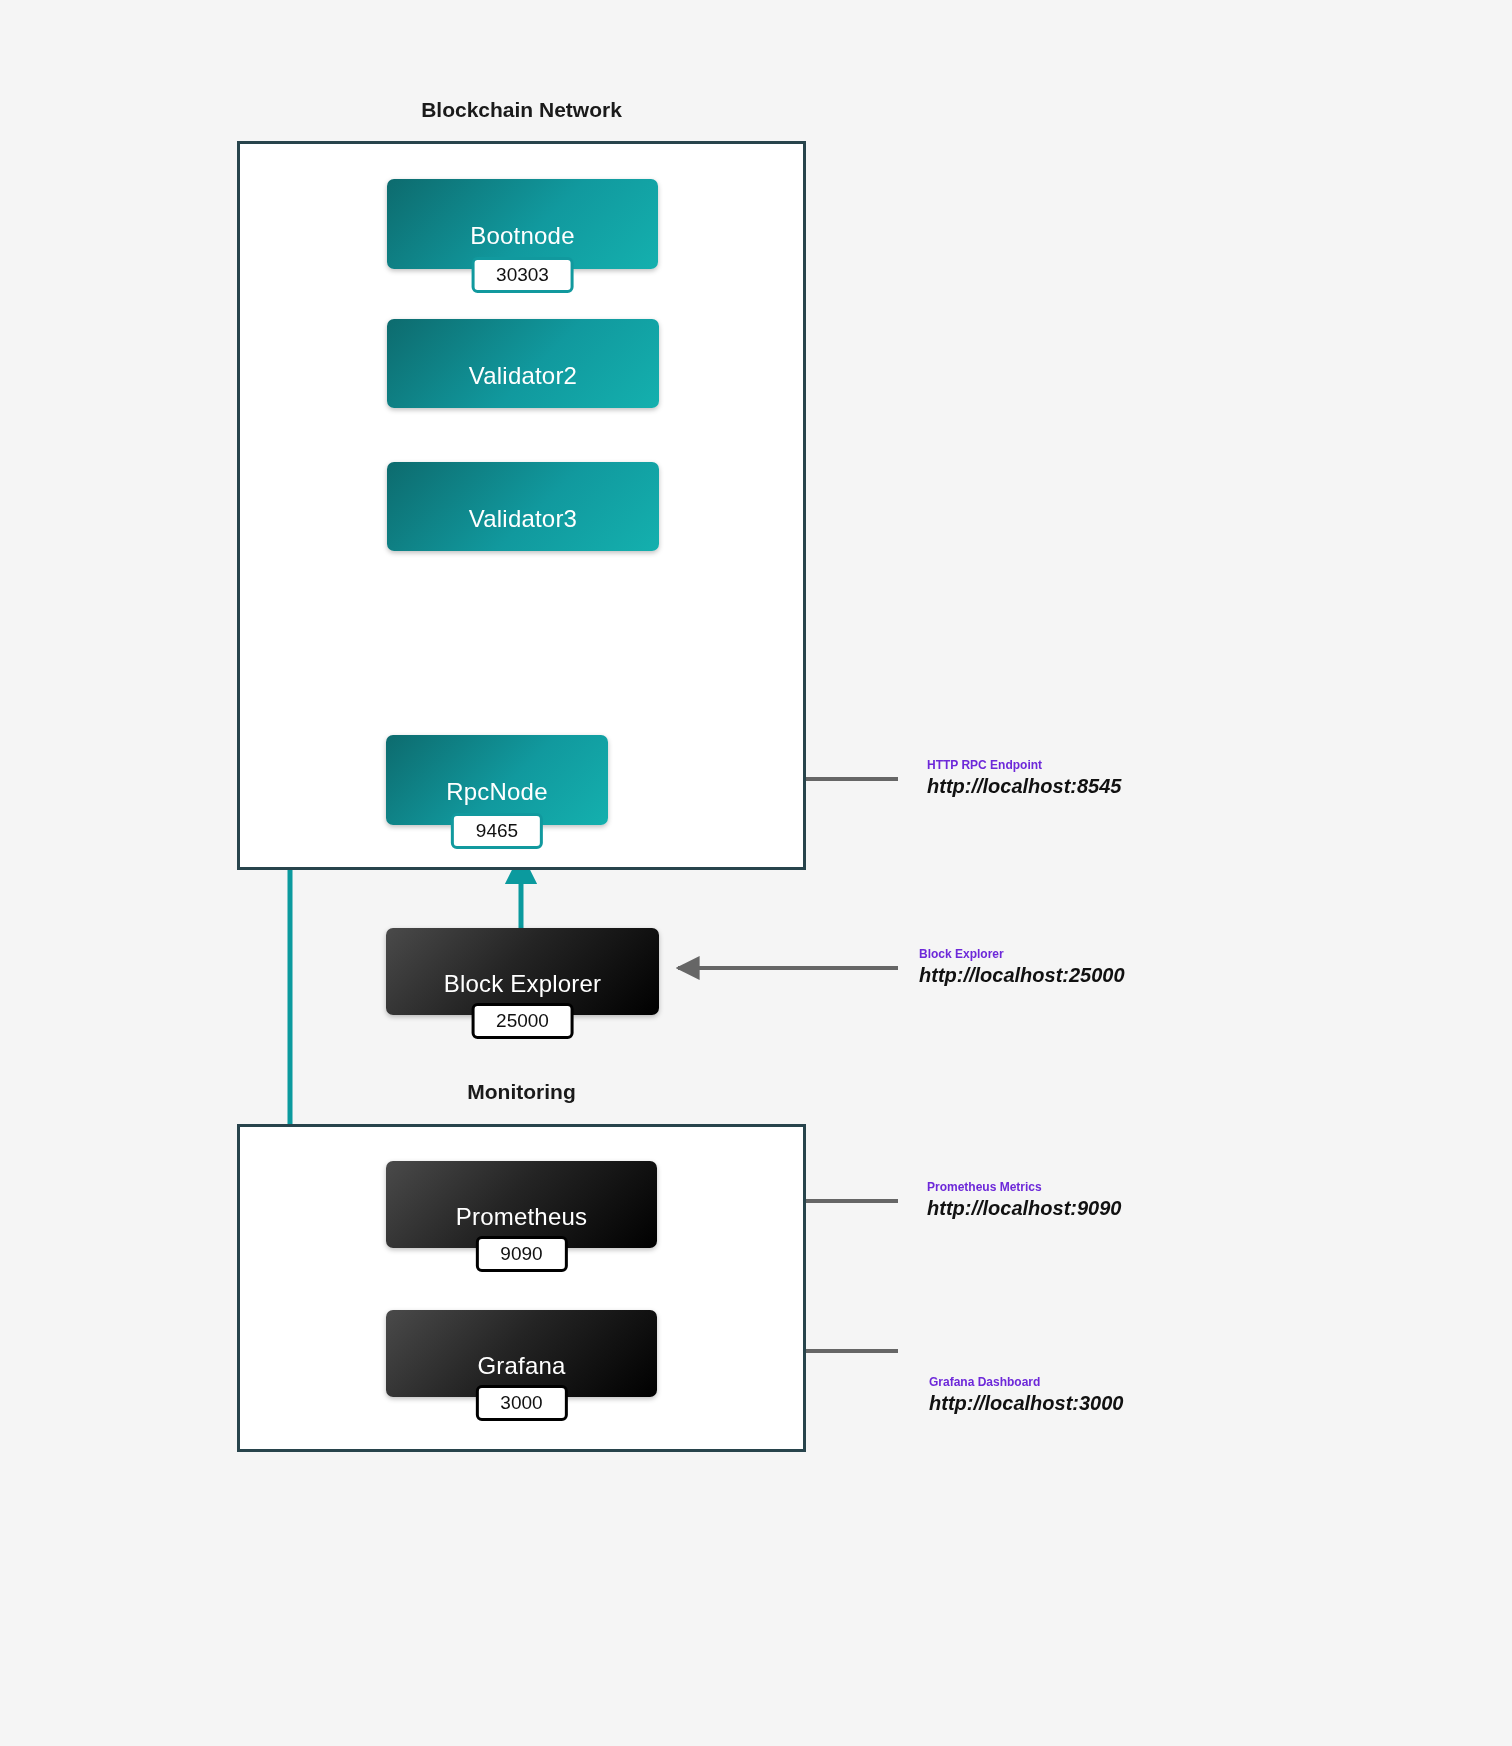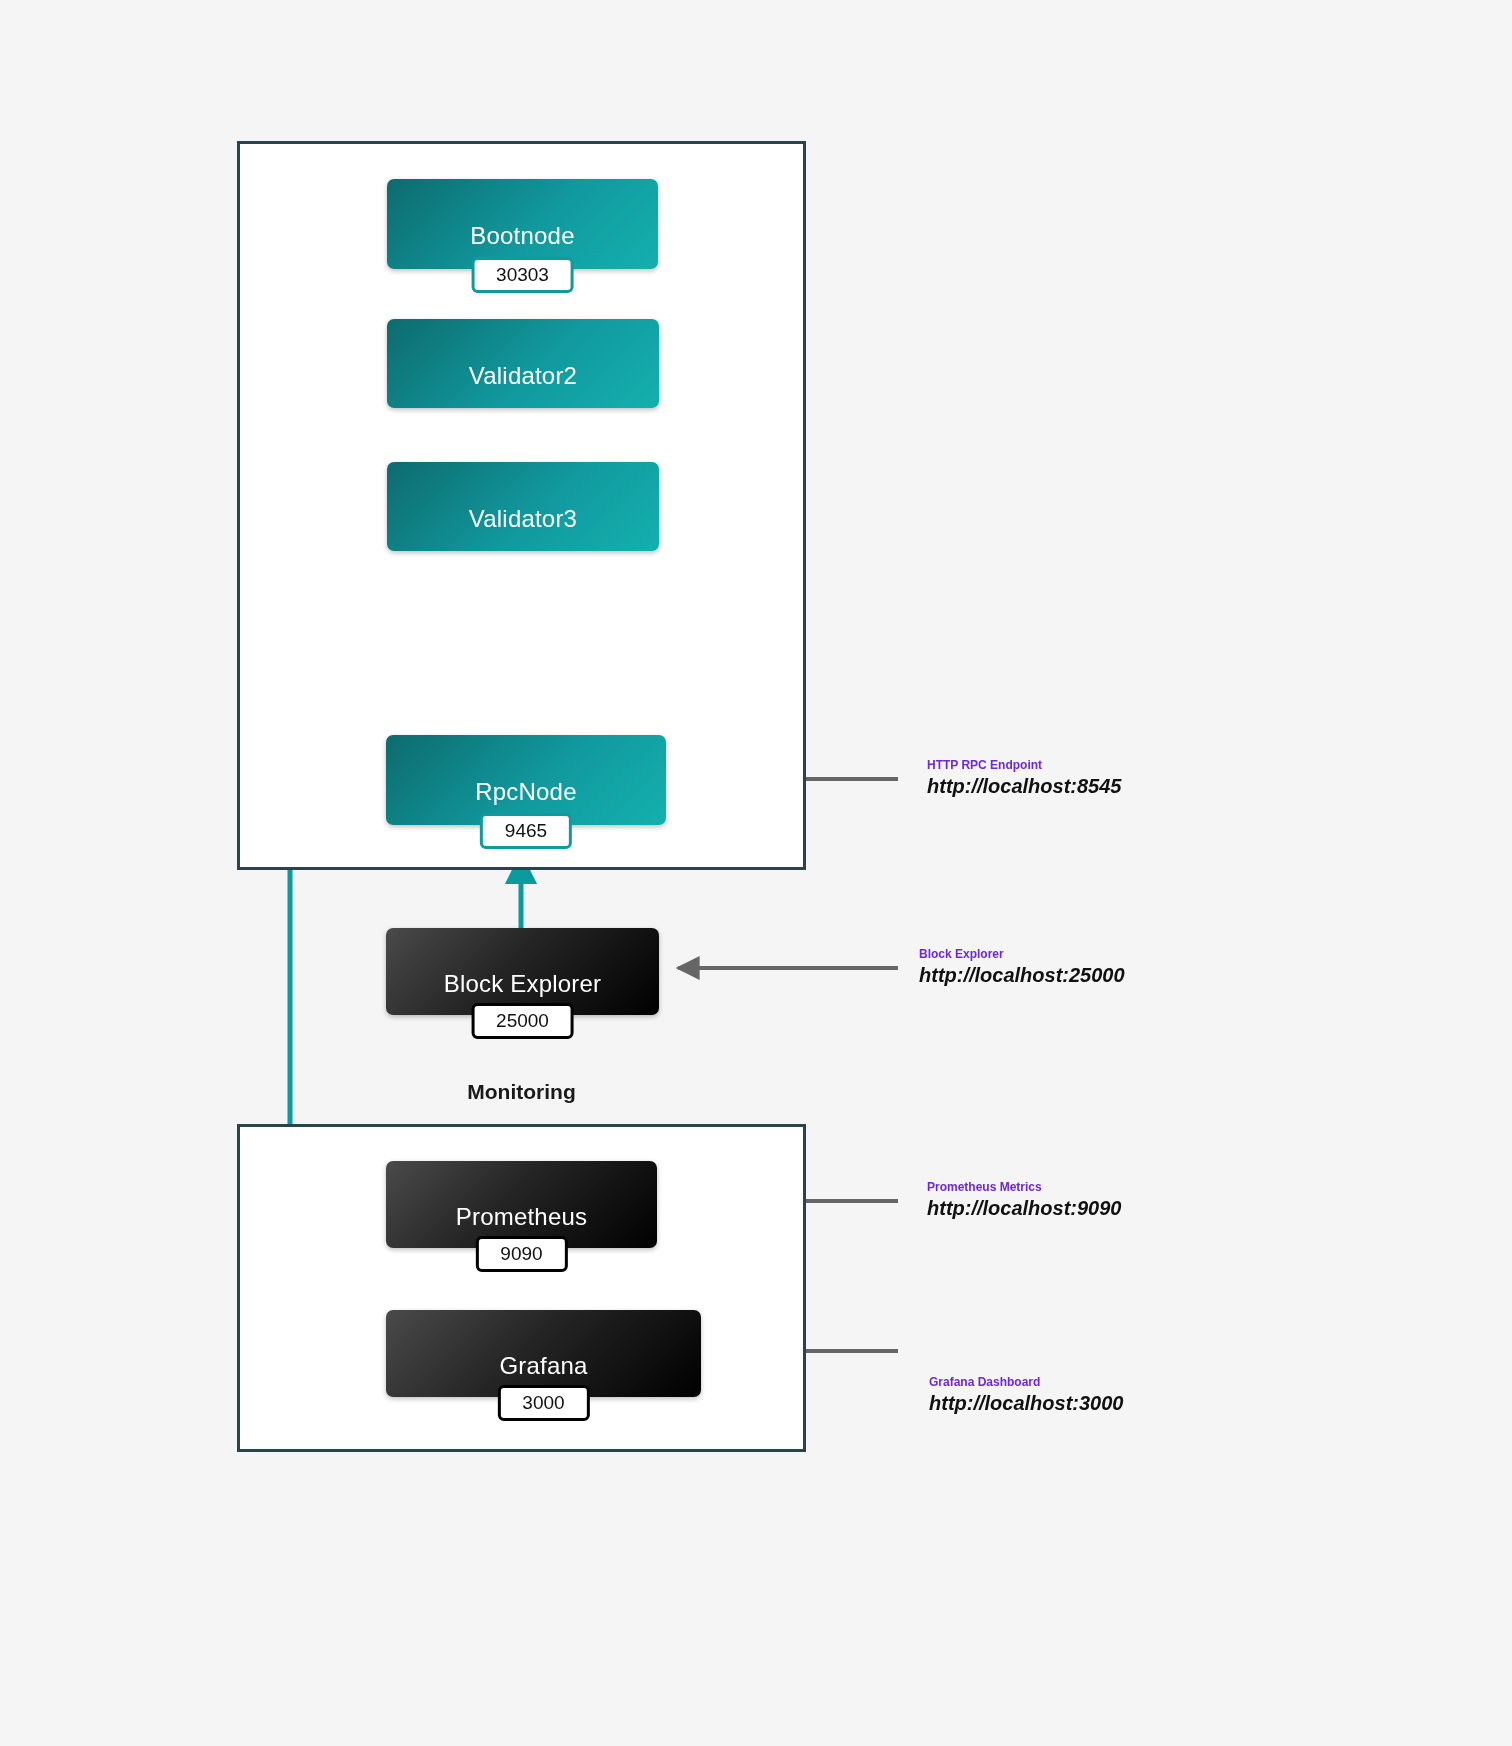--- a/index.html
+++ b/index.html
@@ -103,24 +103,24 @@
   }
   .port-badge.teal-border {
     border-color: #11999e;
   }
 
   
   #node-bootnode   { left: 387px; top: 179px;  width: 271px; height: 90px; }
   #node-validator2 { left: 387px; top: 319px;  width: 272px; height: 89px; }
   #node-validator3 { left: 387px; top: 462px;  width: 272px; height: 89px; }
   #node-validator4 { left: 387px; top: 595px;  width: 270px; height: 89px; }
-  #node-rpcnode    { left: 386px; top: 735px;  width: 280px; height: 90px; }
+  #node-rpcnode    { left: 386px; top: 735px;  width: 222px; height: 90px; }
   #node-blockexplorer { left: 386px; top: 928px; width: 273px; height: 87px; }
   #node-prometheus { left: 386px; top: 1161px; width: 271px; height: 87px; }
-  #node-grafana    { left: 386px; top: 1310px; width: 315px; height: 87px; text-align: center; }
+  #node-grafana    { left: 386px; top: 1310px; width: 271px; height: 87px; text-align: center; }
 
   
   .annotation {
     position: absolute;
     white-space: nowrap;
   }
   .annotation .ann-title {
     font-size: 12px;
     font-weight: bold;
     color: #6d28d9;
@@ -182,20 +182,21 @@
     </g>
 
     <g stroke="#666666" stroke-width="4" fill="none" stroke-linecap="butt">
       <path d="M 898 779 L 678 779" marker-end="url(#arrow-gray)"></path>
       <path d="M 898 968 L 678 968" marker-end="url(#arrow-gray)"></path>
       <path d="M 898 1201 L 678 1201" marker-end="url(#arrow-gray)"></path>
       <path d="M 898 1351 L 678 1351" marker-end="url(#arrow-gray)"></path>
     </g>
   </svg>
 
+  <div class="cluster-label" id="label-blockchain">Blockchain Network</div>
   <div class="cluster" id="cluster-blockchain"></div>
 
   <div class="cluster-label" id="label-monitoring">Monitoring</div>
   <div class="cluster" id="cluster-monitoring"></div>
 
   <div class="node node-teal" id="node-bootnode">
     <span class="node-title">Bootnode</span>
     <span class="port-badge teal-border">30303</span>
   </div>
 

